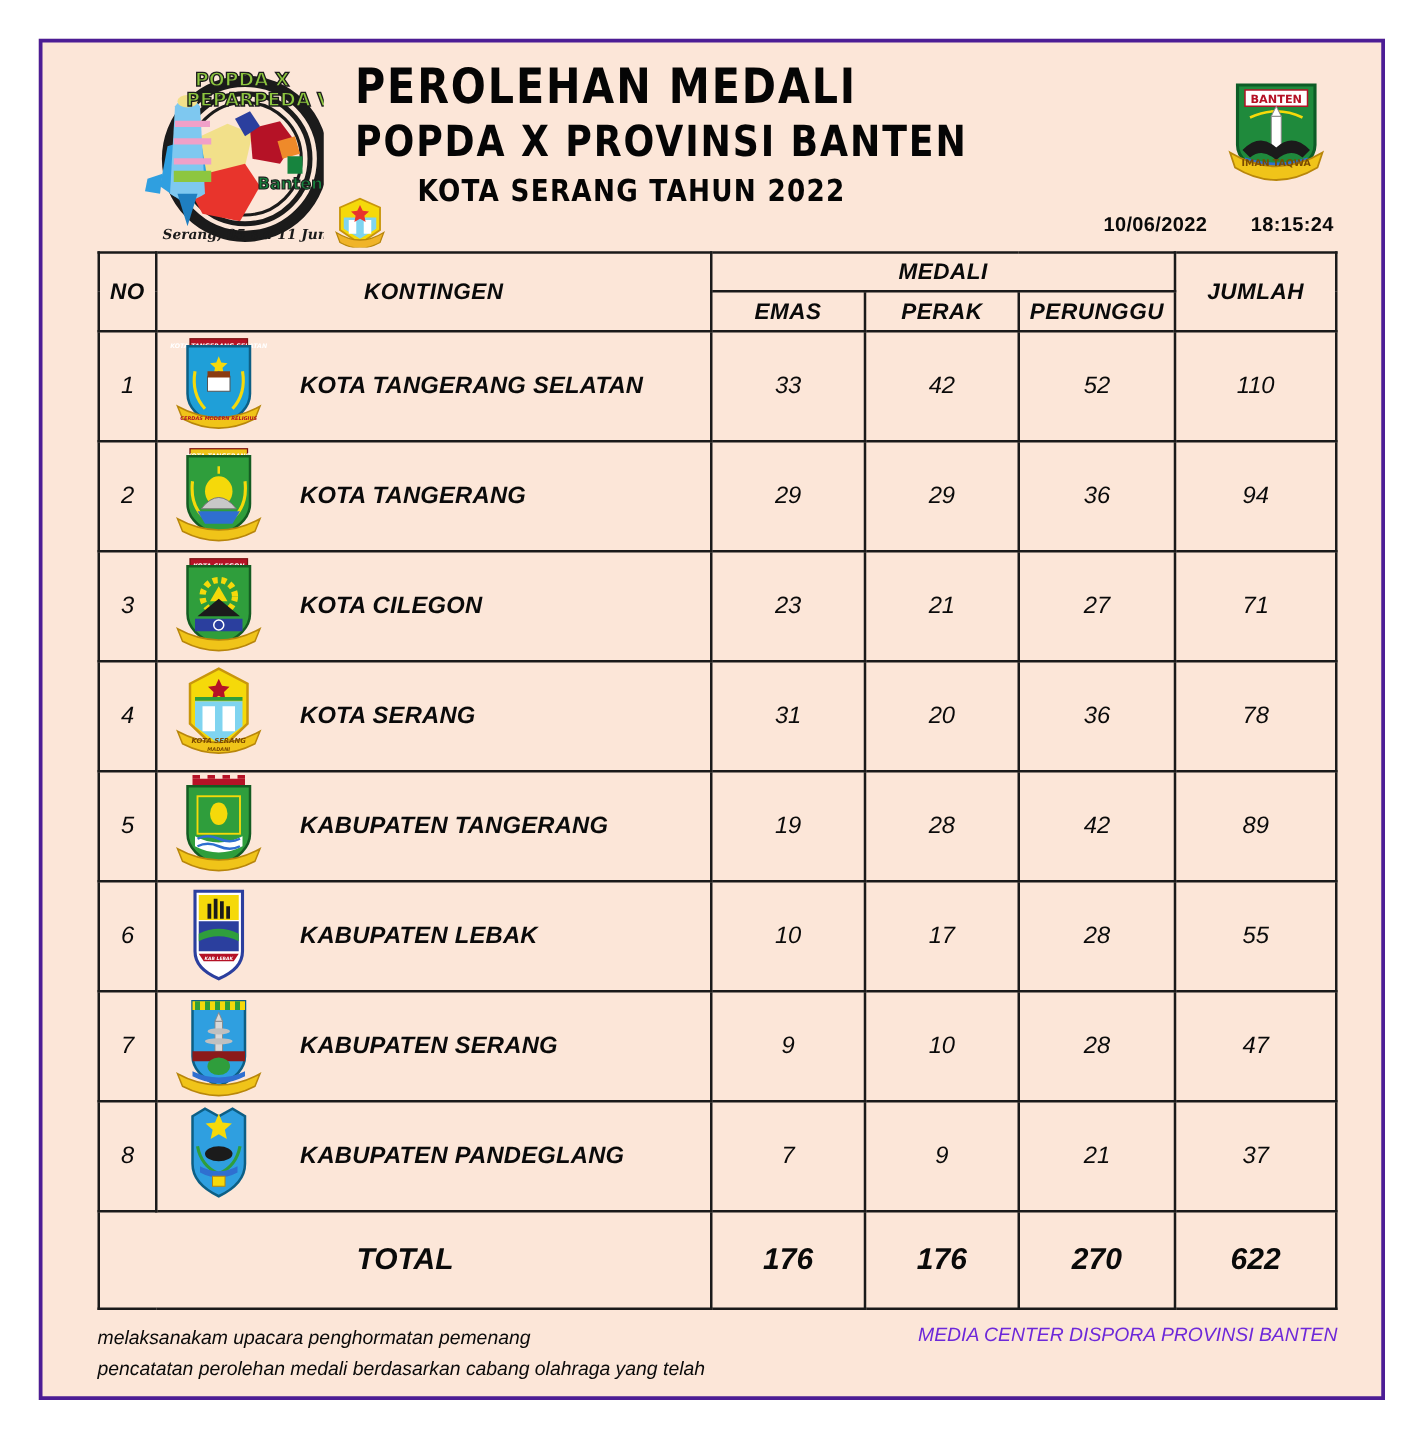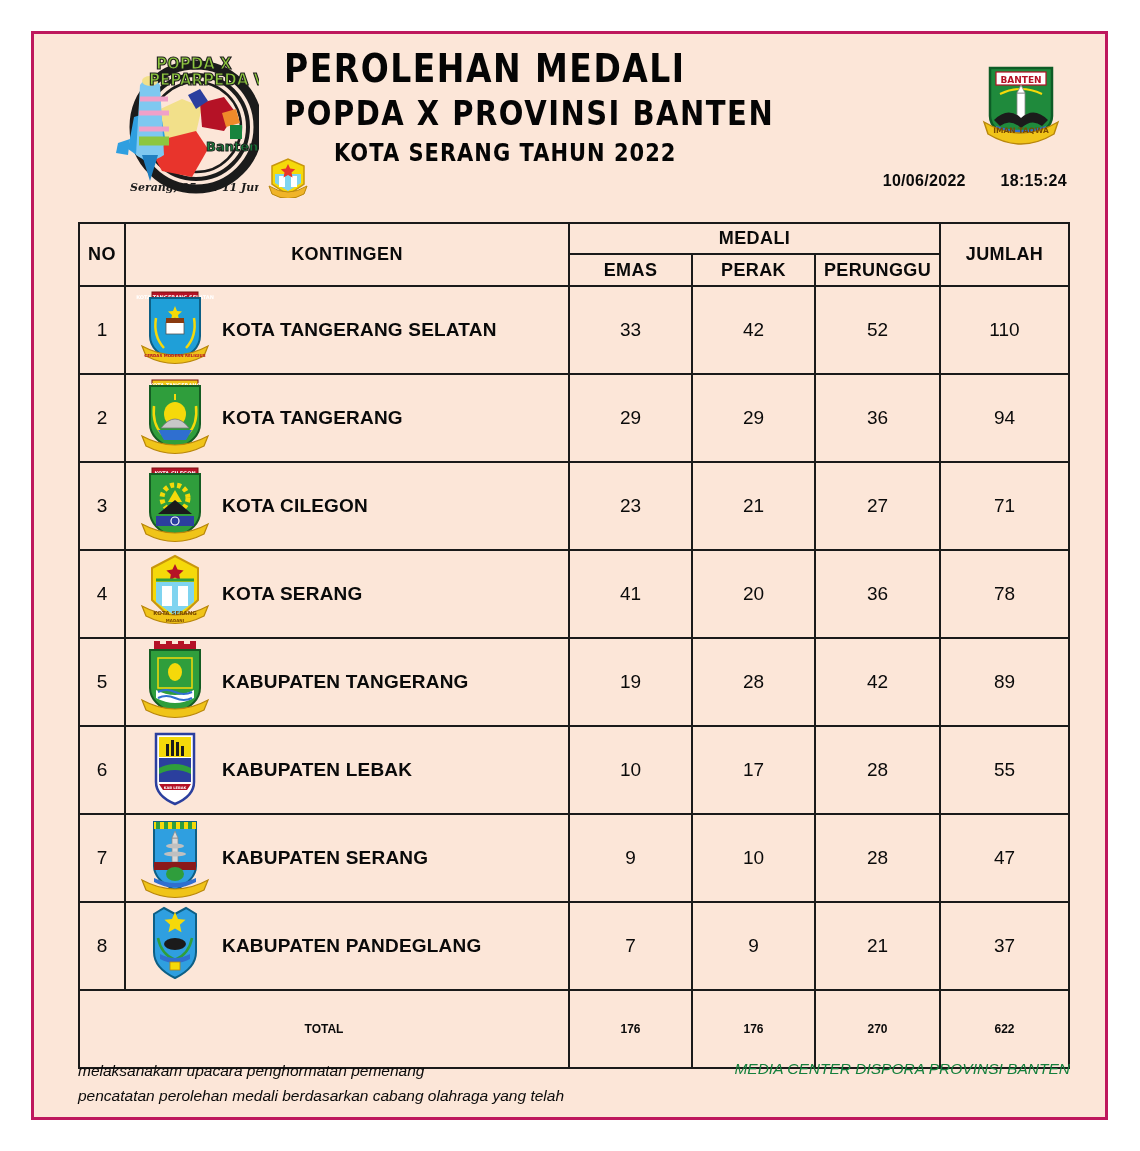--- a/index.html
+++ b/index.html
@@ -18,21 +18,21 @@
     height: 1151px;
     background: #ffffff;
   }
 
   
   #panel {
     position: absolute;
     left: 31px;  top: 31px;
     width: 1077px; height: 1089px;
     background: #fce6d8;
-    border: 3px solid #be185d;
+    border: 3px solid #4c1d95;
   }
 
   
   #header {
     position: relative;
     height: 152px;
   }
 
   #popda-logo {
     position: absolute;
@@ -88,22 +88,23 @@
     font-size: 16px;
     font-weight: bold;
     color: #0a0a0a;
     letter-spacing: 0.3px;
   }
   #datetime .dt-time { margin-left: 30px; }
 
   
   #tablewrap {
     position: absolute;
-    left: 44px; top: 188px;
+    left: 44px; top: 167px;
     width: 990px;
+    font-style: italic;
   }
   table.medals {
     border-collapse: collapse;
     width: 990px;
     table-layout: fixed;
   }
   table.medals th, table.medals td {
     border: 2px solid #1a1a1a;
     background: #fce6d8;
     color: #0a0a0a;
@@ -128,35 +129,35 @@
   tr.data-row { height: 88px; }
   td.cell-no {
     text-align: center;
     font-size: 19px;
     font-weight: normal;
   }
   td.cell-kont {
     padding: 0 0 0 4px;
     vertical-align: middle;
   }
-  .kont-inner { display: flex; align-items: center; gap: 2px; }
+  .kont-inner { display: flex; align-items: center; gap: 20px; }
   .kont-logo { width: 90px; height: 84px; flex: 0 0 90px; }
   .kont-name {
     font-size: 19px;
     font-weight: bold;
     letter-spacing: 0.2px;
     white-space: nowrap;
   }
   td.cell-num {
     text-align: center;
     font-size: 19px;
   }
   tr.total-row { height: 78px; }
   tr.total-row td {
-    font-size: 12px;
+    font-size: 24px;
     font-weight: bold;
     text-align: center;
   }
   td.total-label { text-align: center; }
 
   
   #footer {
     position: absolute;
     left: 44px; top: 1024px;
     width: 992px;
@@ -166,21 +167,21 @@
   }
   #footer-note {
     font-size: 15.5px;
     font-style: italic;
     color: #0a0a0a;
     line-height: 25px;
   }
   #footer-credit {
     font-size: 15.5px;
     font-style: italic;
-    color: #15803d;
+    color: #6d28d9;
     padding-top: 2px;
     white-space: nowrap;
   }
 </style>
 </head>
 <body>
 
 <div id="page">
   <div id="panel">
 
@@ -355,21 +356,21 @@
                     <rect x="48" y="34" width="10" height="20" fill="#ffffff"></rect>
                     <path d="M45 12 l2.6 5.6 l6 .8 l-4.4 4.2 l1.1 6 l-5.3-3 l-5.3 3 l1.1-6 l-4.4-4.2 l6-.8 Z" fill="#b51226"></path>
                     <path d="M26 28 h38" stroke="#2f9e3c" stroke-width="3"></path>
                     <path d="M12 54 q33 18 66 0 l-4 10 q-29 15 -58 0 Z" fill="#f0c419" stroke="#b8860b" stroke-width="1.2"></path>
                     <text x="45" y="63" text-anchor="middle" font-family="DejaVu Sans, sans-serif" font-size="5.5" font-weight="bold" fill="#7a4a00">KOTA SERANG</text>
                     <text x="45" y="70" text-anchor="middle" font-family="DejaVu Sans, sans-serif" font-size="4" font-weight="bold" fill="#7a4a00">MADANI</text>
                   </svg>
                   <span class="kont-name">KOTA SERANG</span>
                 </div>
               </td>
-              <td class="cell-num">41</td>
+              <td class="cell-num">31</td>
               <td class="cell-num">20</td>
               <td class="cell-num">36</td>
               <td class="cell-num">78</td>
             </tr>
             <tr class="data-row">
               <td class="cell-no">5</td>
               <td class="cell-kont">
                 <div class="kont-inner">
                   <svg class="kont-logo" viewBox="0 0 90 84">
                     <path d="M24 4 h42 v12 h-42 Z" fill="#b51226"></path>

